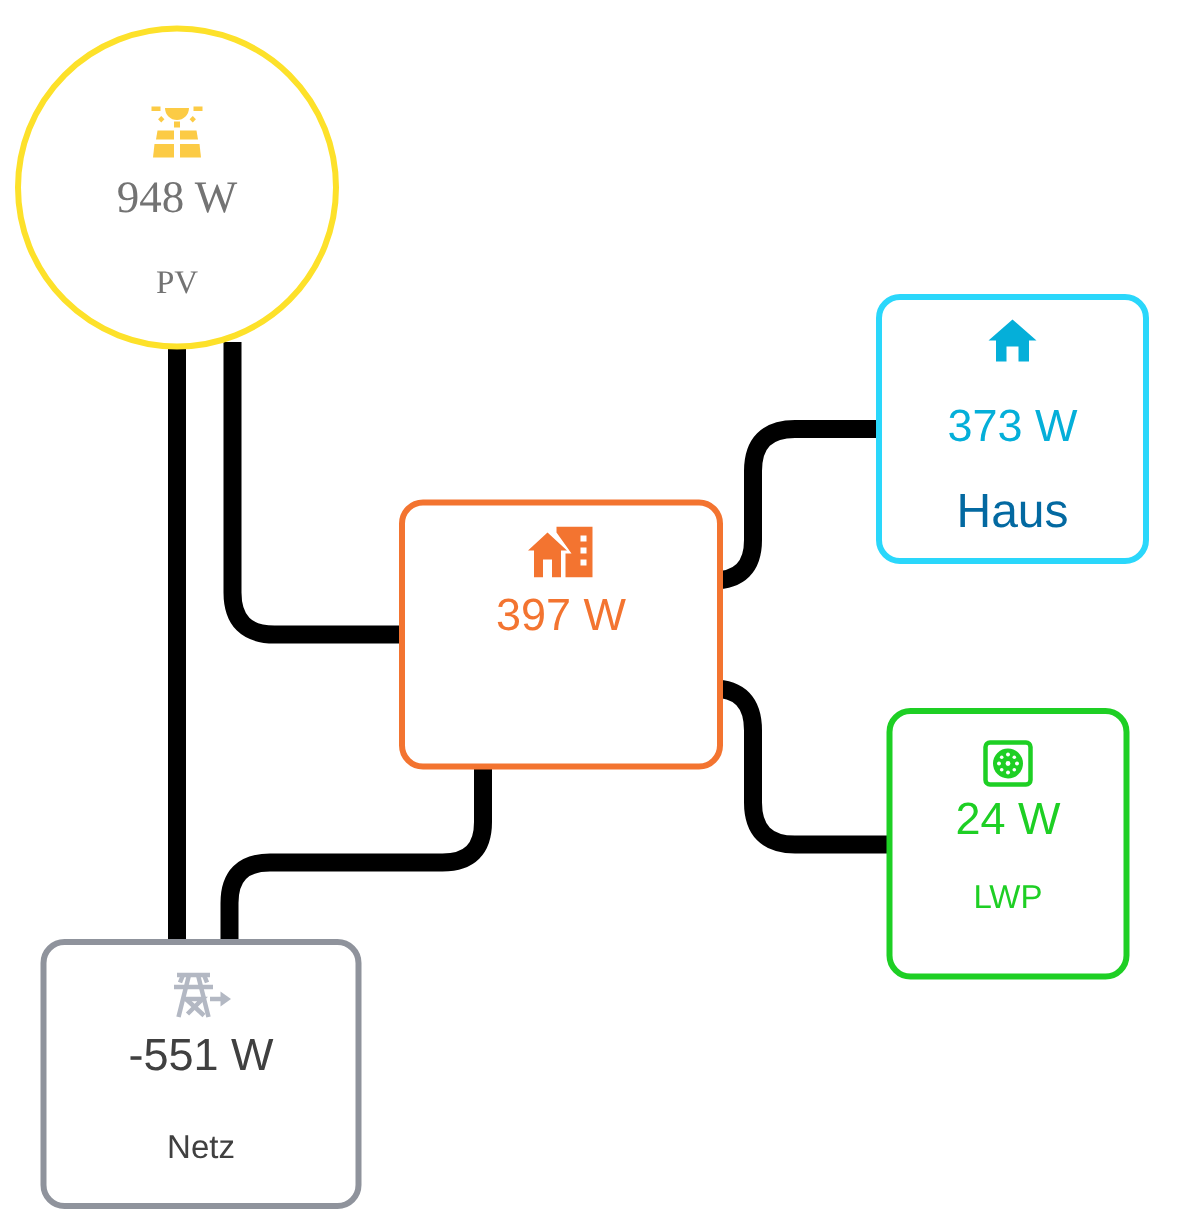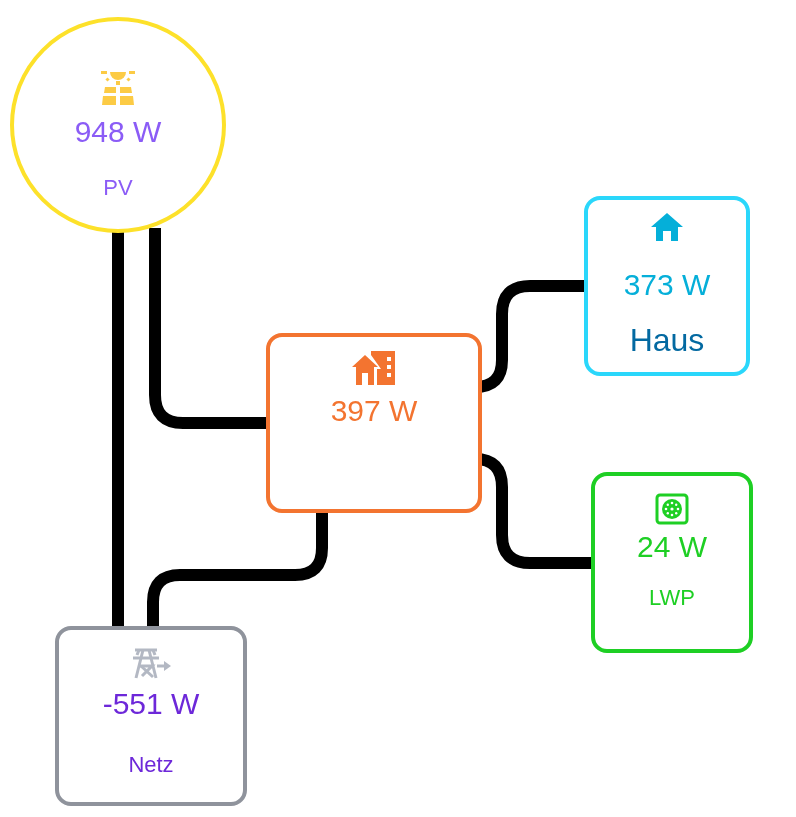--- a/index.html
+++ b/index.html
@@ -4,41 +4,41 @@
   <style>
     html, body { margin: 0; padding: 0; background: #ffffff; }
     body { width: 796px; height: 817px; position: relative; overflow: hidden; font-family: "Liberation Sans", sans-serif; }
     #lines { position: absolute; left: 0; top: 0; width: 796px; height: 817px; }
     #lines path { fill: none; stroke: #000000; stroke-width: 12; }
     .node { position: absolute; box-sizing: border-box; background: #ffffff; border: 4px solid; text-align: center; }
     .node .icon { position: absolute; left: 0; right: 0; display: flex; justify-content: center; }
     .node .value { position: absolute; left: 0; right: 0; font-size: 30px; }
     .node .label { position: absolute; left: 0; right: 0; font-size: 22px; }
 
-    #pv { left: 10px; top: 17px; width: 216px; height: 216px; border-radius: 50%; border-color: #fde12a; color: #8b5cf6; }
+    #pv { left: 10px; top: 17px; width: 216px; height: 216px; border-radius: 50%; border-color: #fde12a; color: #737373; font-family: Liberation Serif, serif; }
     #pv .icon { top: 48px; }
     #pv .value { top: 94px; }
     #pv .label { top: 154px; font-size: 22px; }
 
     #verbrauch { left: 266px; top: 333px; width: 216px; height: 180px; border-radius: 16px; border-color: #f37430; color: #f37430; }
     #verbrauch .icon { top: 14px; }
     #verbrauch .value { top: 57px; }
     #verbrauch .label { top: 122px; }
 
-    #haus { left: 584px; top: 196px; width: 166px; height: 180px; border-radius: 16px; border-color: #2ad7fb; color: #05afd9; }
+    #haus { left: 584px; top: 196px; width: 182px; height: 180px; border-radius: 16px; border-color: #2ad7fb; color: #05afd9; }
     #haus .icon { top: 12px; }
     #haus .value { top: 68px; }
     #haus .label { top: 122px; font-size: 32px; color: #0369a1; }
 
     #lwp { left: 591px; top: 472px; width: 162px; height: 181px; border-radius: 16px; border-color: #1ecf24; color: #1ecf24; }
     #lwp .icon { top: 17px; }
     #lwp .value { top: 54px; }
     #lwp .label { top: 109px; }
 
-    #netz { left: 27px; top: 626px; width: 192px; height: 180px; border-radius: 16px; border-color: #8f939c; color: #6d28d9; margin-left: 28px; }
+    #netz { left: 27px; top: 626px; width: 214px; height: 180px; border-radius: 16px; border-color: #8f939c; color: #404040; }
     #netz .icon { top: 16px; }
     #netz .value { top: 57px; }
     #netz .label { top: 122px; }
   </style>
 </head>
 <body>
 
 <svg id="lines" viewBox="0 0 796 817">
   <path d="M118 228 L118 630"></path>
   <path d="M155 228 L155 395 Q155 423 183 423 L270 423"></path>

